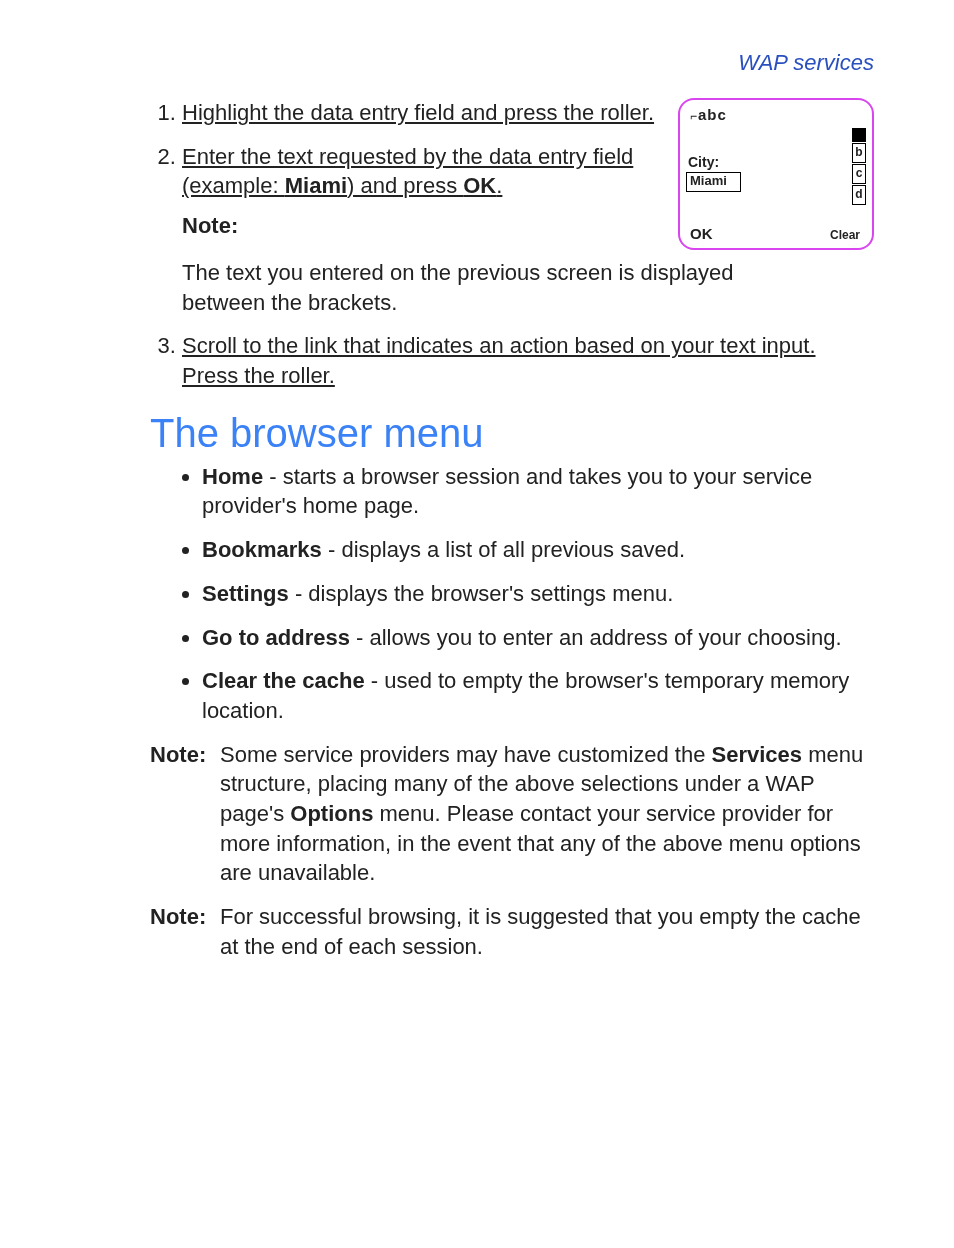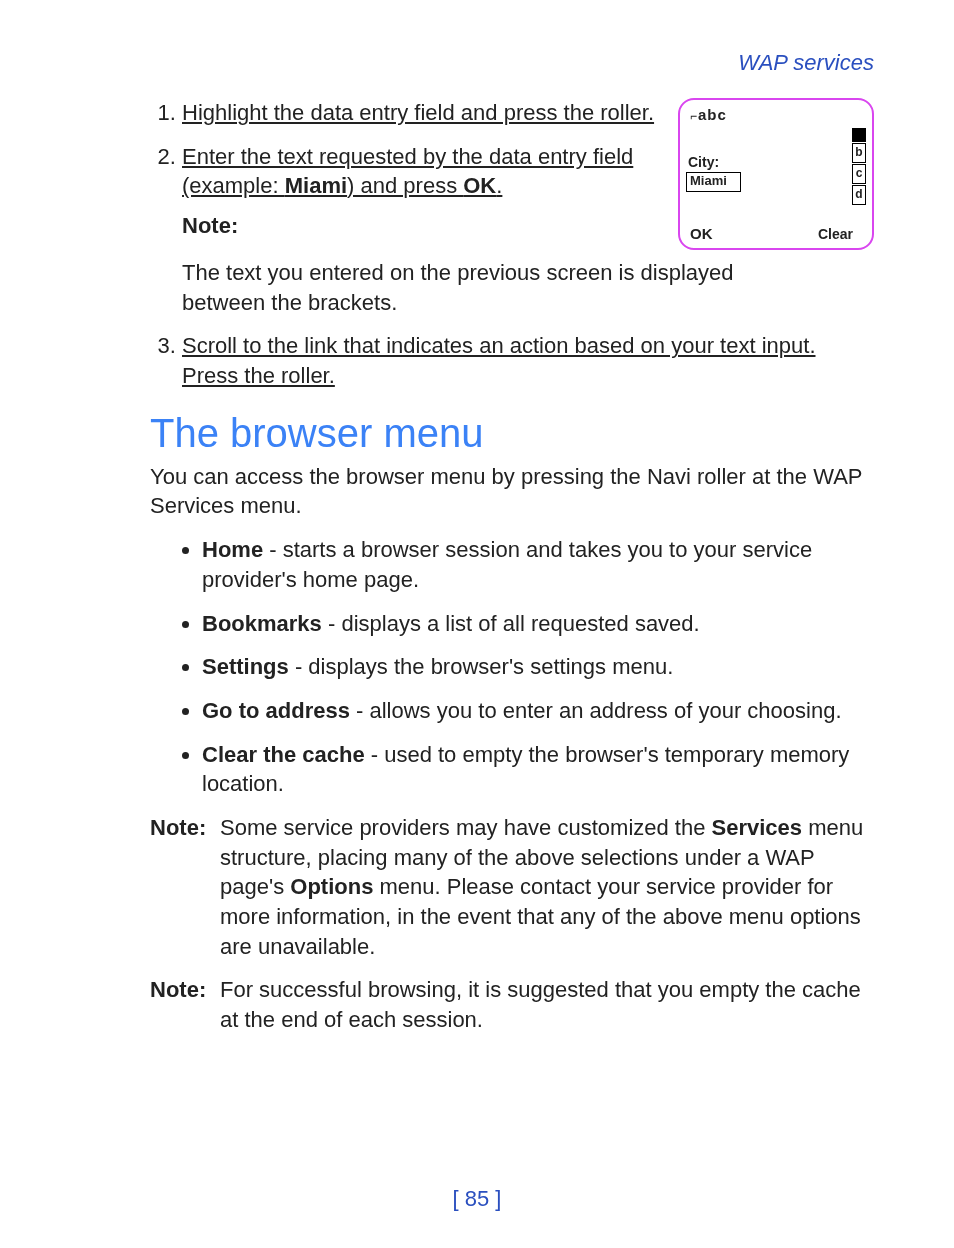--- a/index.html
+++ b/index.html
@@ -82,22 +82,22 @@
     height: 18px;
     line-height: 16px;
   }
   .phone .ok {
     position: absolute;
     bottom: 6px; left: 10px;
     font-size: 15px;
   }
   .phone .clear {
     position: absolute;
-    bottom: 6px; right: 19px;
-    font-size: 14px;
+    bottom: 6px; right: 12px;
+    font-size: 12px;
   }
 
   ol.steps {
     margin: 0 0 10px 0;
     padding-left: 32px;
     font-size: 22px;
     line-height: 1.35;
     text-decoration: underline;
   }
   ol.steps li {
@@ -199,36 +199,34 @@
         <div class="sub-note">
           <span class="nlabel">Note:</span>
           <span class="ntext">The text you entered on the previous screen is displayed between the brackets.</span>
         </div>
       </li>
       <li style="clear:both;">Scroll to the link that indicates an action based on your text input. Press the roller.</li>
     </ol>
   </div>
 
   <h2 class="section">The browser menu</h2>
-  <p class="body">You can access the browser menu by pressing the Navi roller at the WAP Services menu.</p>
 
   <ul class="menu">
     <li><span class="b">Home</span><span> - starts a browser session and takes you to your service provider's home page.</span></li>
-    <li><span class="b">Bookmarks</span><span> - displays a list of all requested saved.</span></li>
+    <li><span class="b">Bookmarks</span><span> - displays a list of all previous saved.</span></li>
     <li><span class="b">Settings</span><span> - displays the browser's settings menu.</span></li>
     <li><span class="b">Go to address</span><span> - allows you to enter an address of your choosing.</span></li>
     <li><span class="b">Clear the cache</span><span> - used to empty the browser's temporary memory location.</span></li>
   </ul>
 
   <div class="note-row">
     <div class="lbl">Note:</div>
     <div class="txt">
       <span>Some service providers may have customized the </span><span class="b">Services</span><span> menu structure, placing many of the above selections under a WAP page's </span><span class="b">Options</span><span> menu. Please contact your service provider for more information, in the event that any of the above menu options are unavailable.</span>
     </div>
   </div>
 
   <div class="note-row">
     <div class="lbl">Note:</div>
     <div class="txt">For successful browsing, it is suggested that you empty the cache at the end of each session.</div>
   </div>
 
-  <div class="footer">[ 85 ]</div>
 </div>
 
 </body></html>

